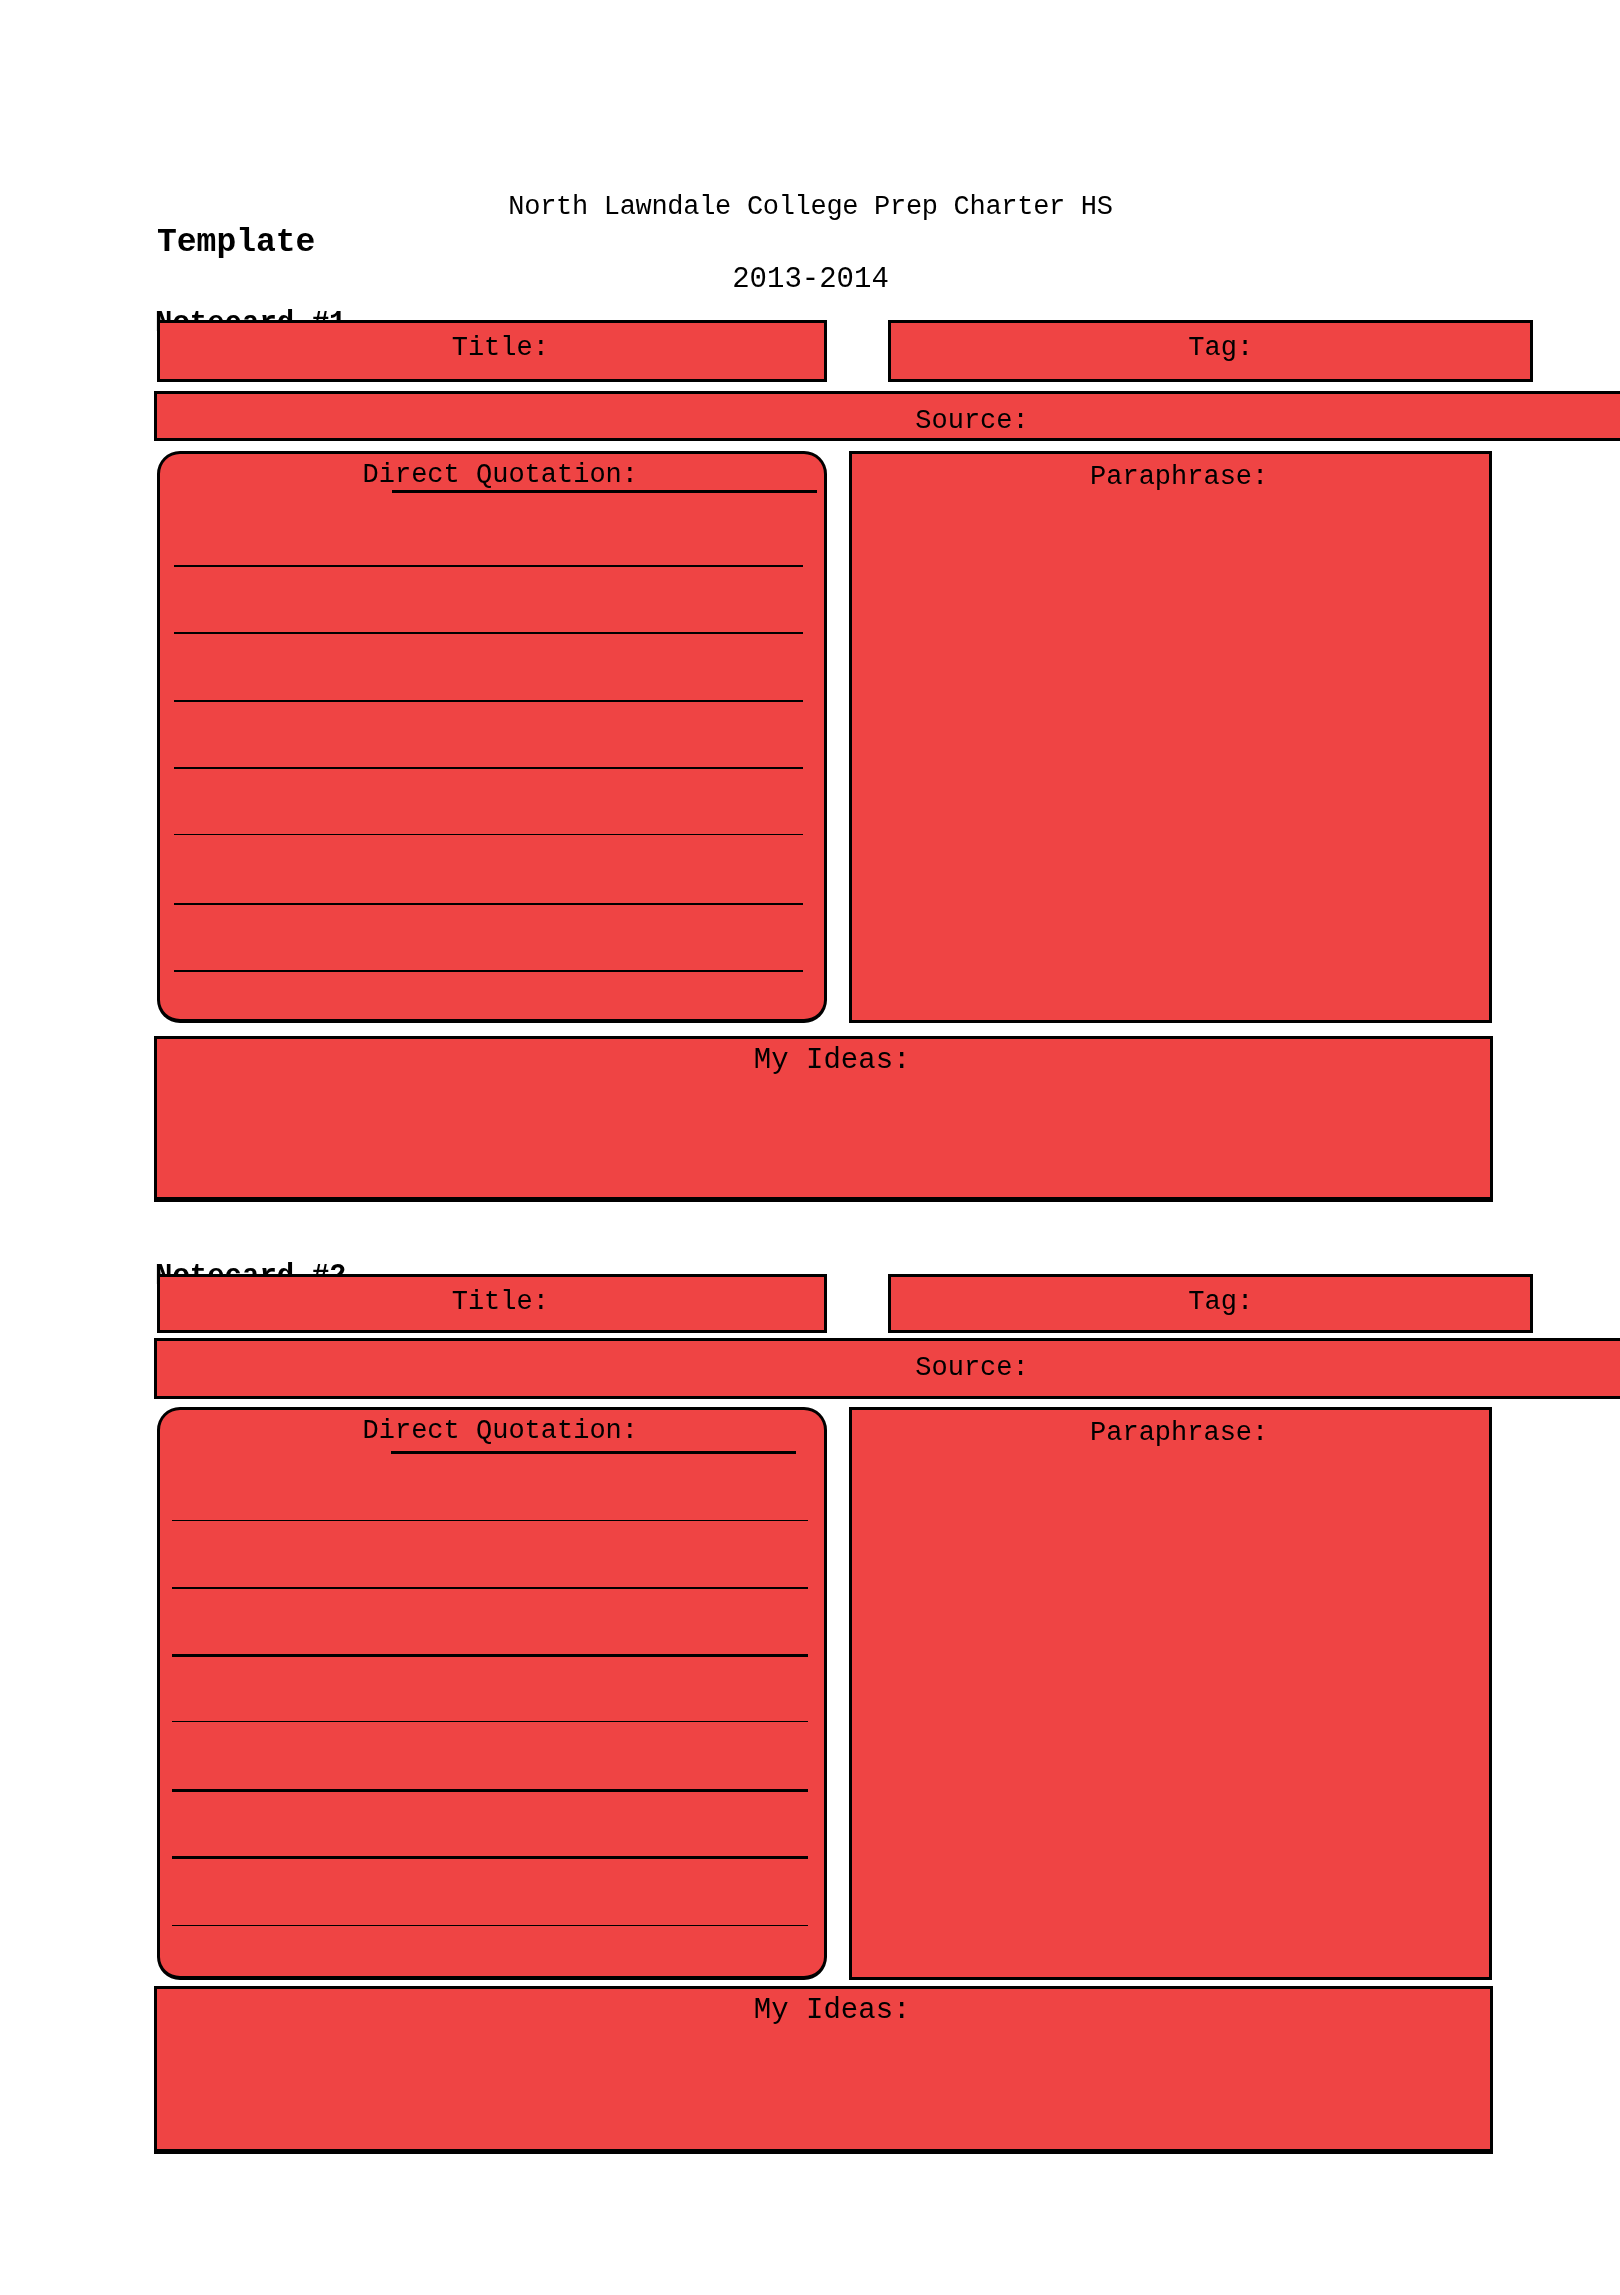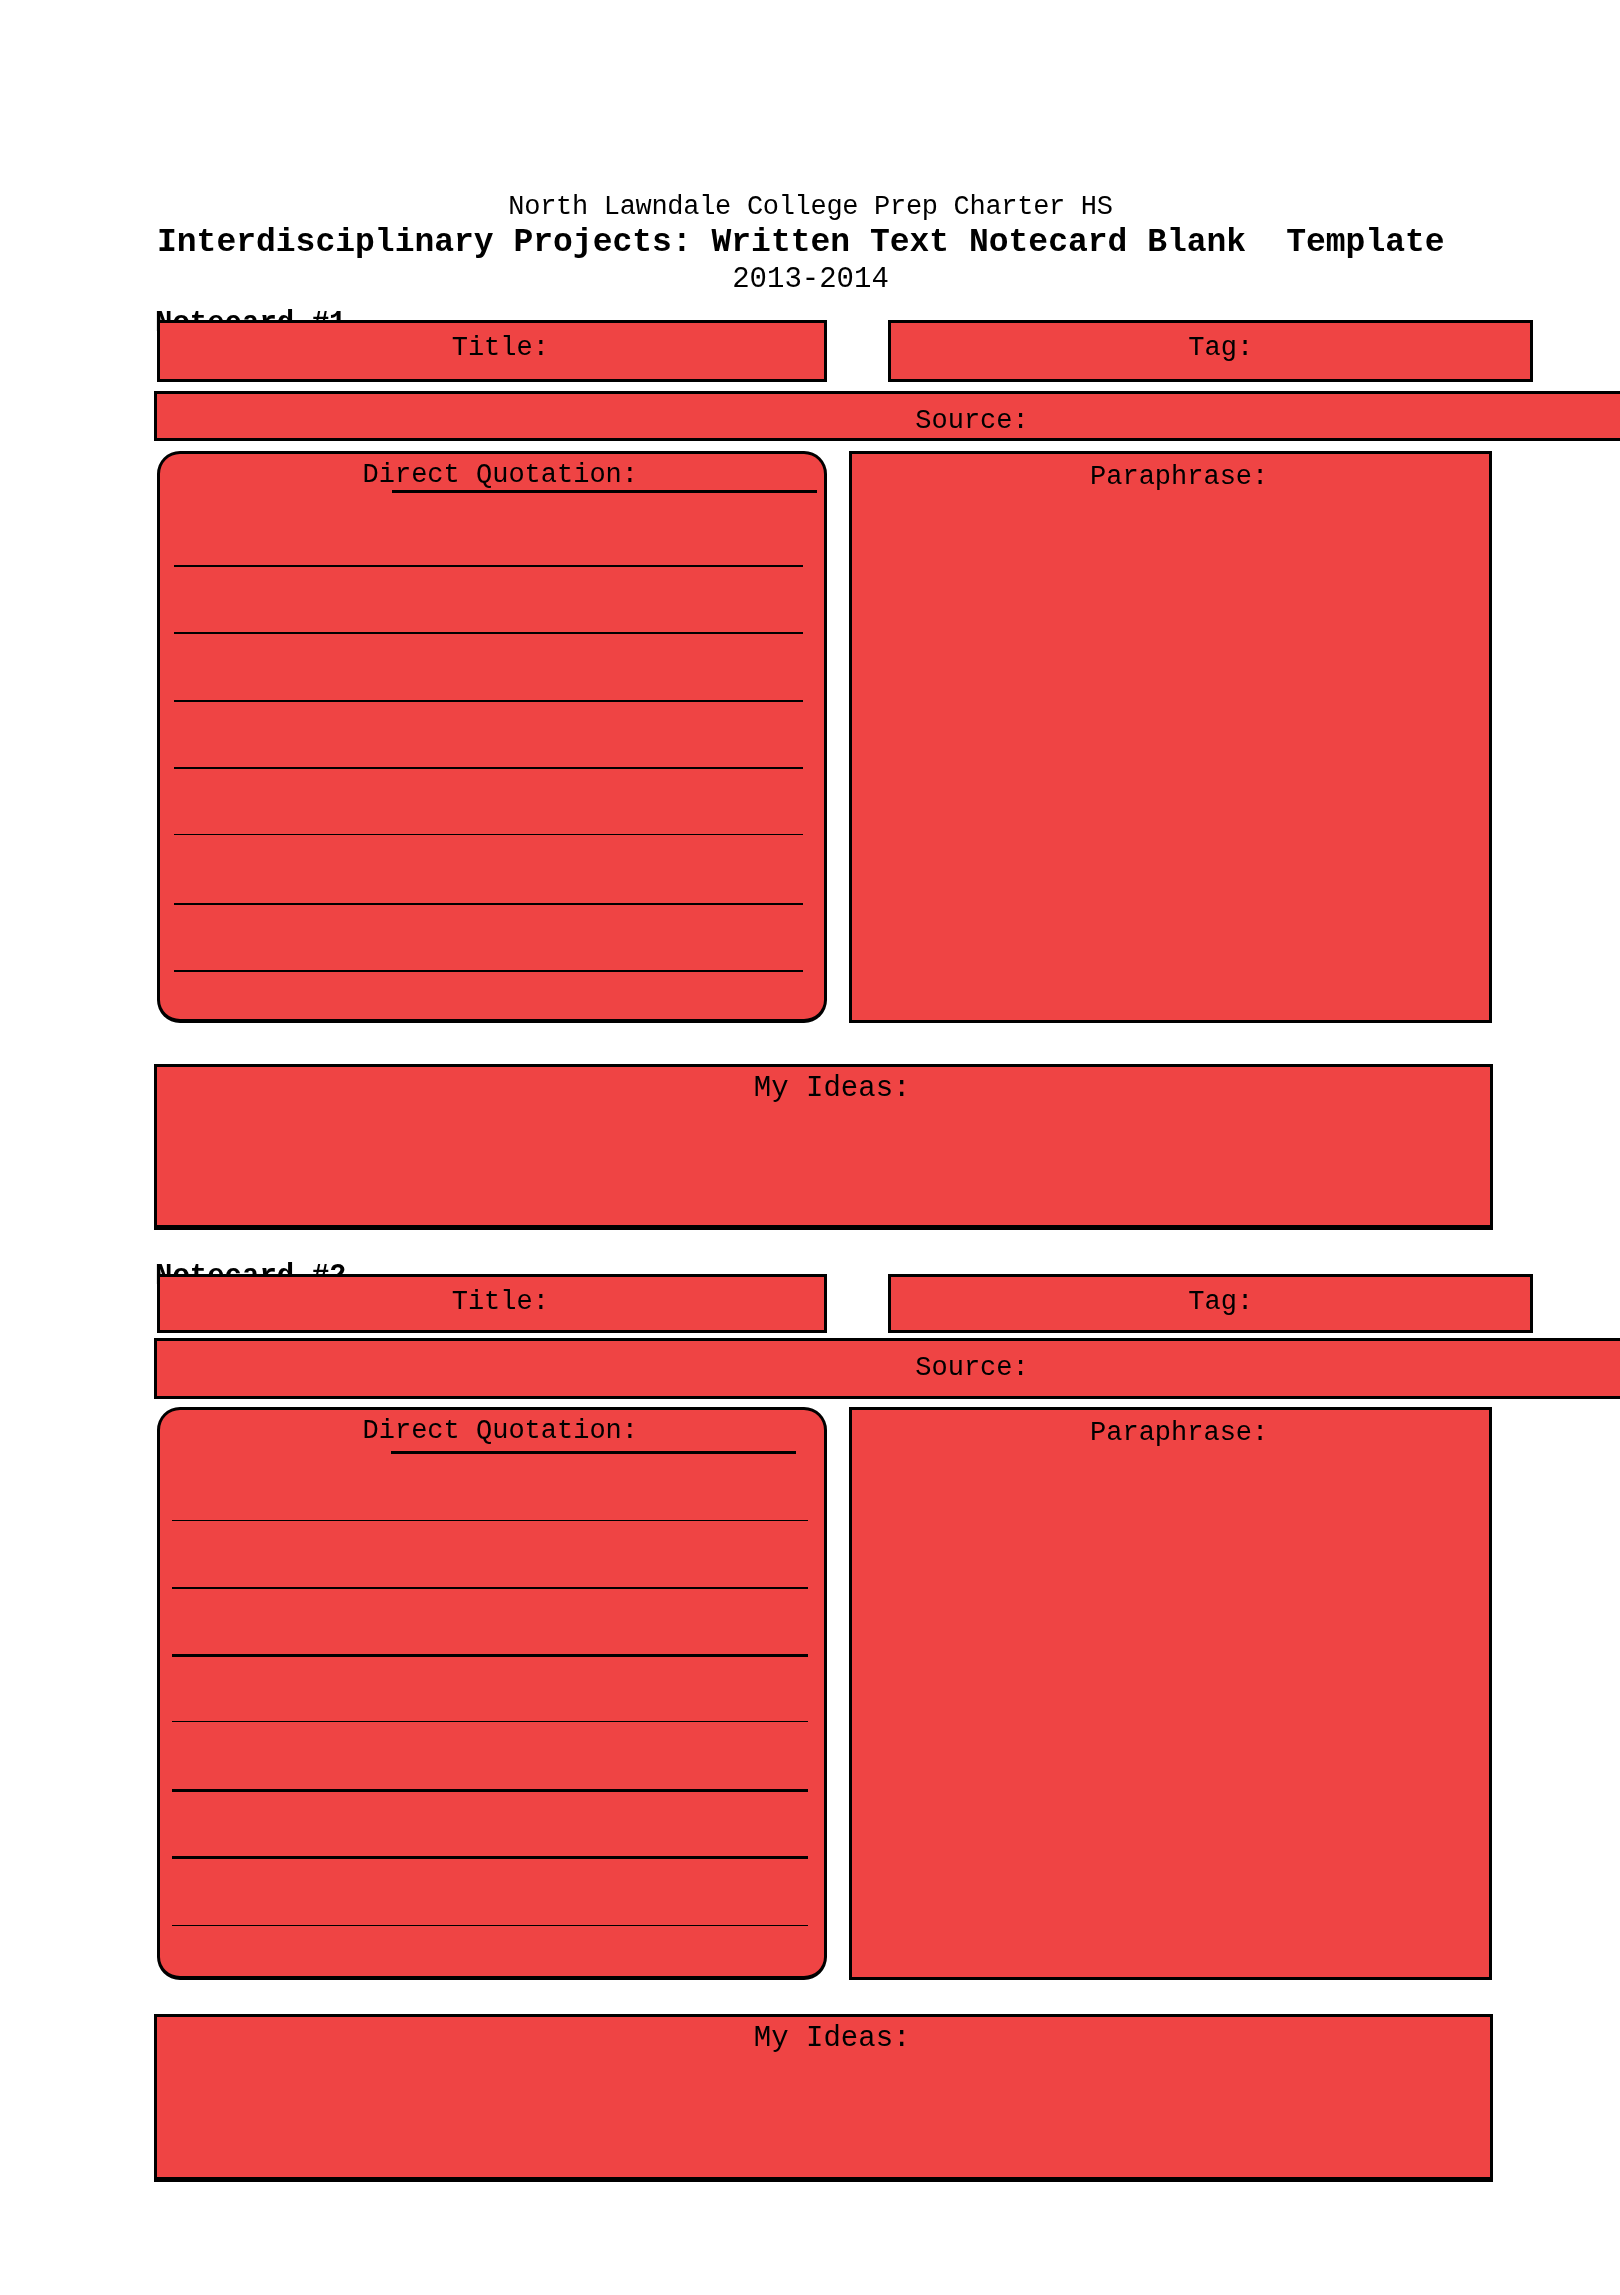--- a/index.html
+++ b/index.html
@@ -60,35 +60,35 @@
   #nc2 .source-box{top:100px;height:61px;}
   .source-box .box-label{padding:11.5px 0 0 18px;}
   
   .quote-box{left:157px;width:670px;border-bottom-width:4.5px;border-radius:23px;}
   .para-box{left:849px;width:643px;}
   #nc1 .quote-box,#nc1 .para-box{top:166px;height:572px;}
   #nc2 .quote-box,#nc2 .para-box{top:169px;height:573px;}
   .quote-box .box-label{padding:5.8px 0 0 16.6px;}
   .para-box .box-label{padding:7.7px 0 0 17.3px;}
   
-  .ideas-box{left:154px;width:1339px;border-bottom-width:5.1px;margin-top:28px;}
+  .ideas-box{left:154px;width:1339px;border-bottom-width:5.1px;}
   #nc1 .ideas-box{top:751px;height:166px;}
   #nc2 .ideas-box{top:748px;height:168px;}
   .ideas-box .box-label{font-size:29px;padding:5.1px 0 0 17.3px;}
   .rule-line{position:absolute;background:#000;}
 </style>
 </head>
 <body>
 
 <div class="page">
 
   <div class="abs school-line">North Lawndale College Prep Charter HS</div>
 
   <div class="abs doc-title">
-    <span>Interdisciplinary Projects: Written Text Notecard Blank</span><span>Template</span>
+    <span>Template</span>
   </div>
 
   <div class="abs year-line">2013-2014</div>
 
   <section class="notecard" id="nc1">
     <h2 class="nc-heading">Notecard #1</h2>
 
     <div class="box title-box">
       <span class="box-label">Title:</span>
     </div>

